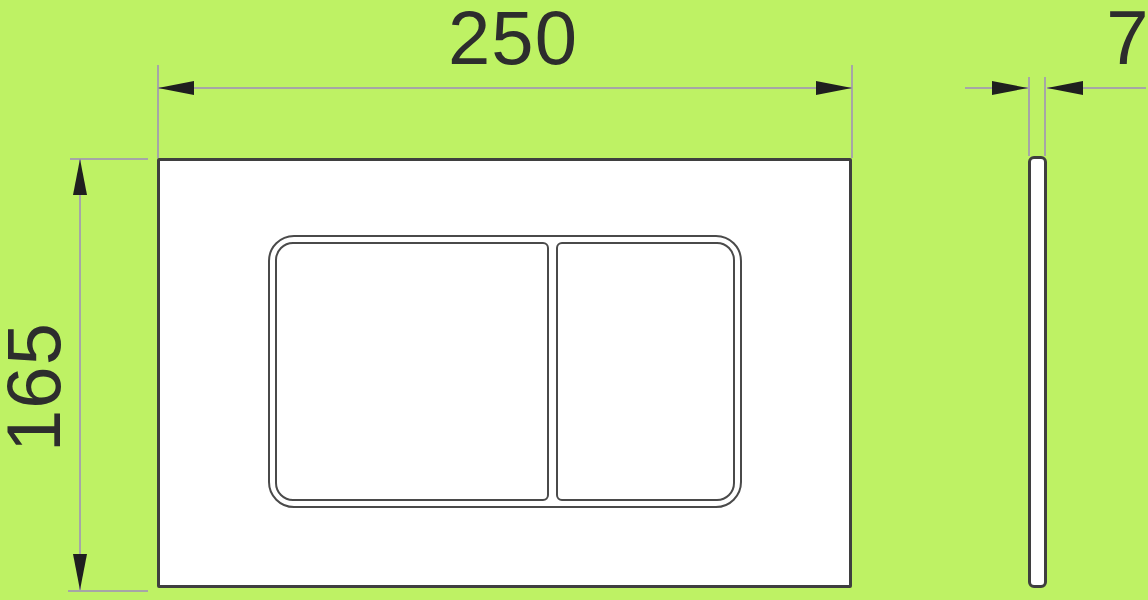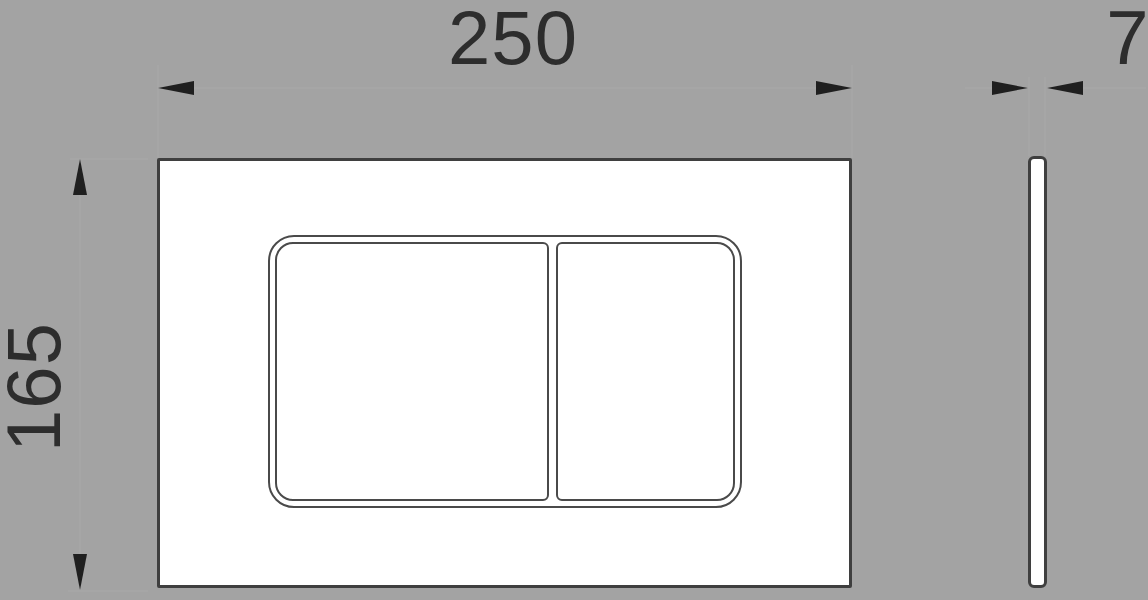--- a/index.html
+++ b/index.html
@@ -4,21 +4,21 @@
 <style>
   html, body {
     margin: 0;
     padding: 0;
     background: #ffffff;
   }
   .canvas {
     position: relative;
     width: 1148px;
     height: 600px;
-    background: #a3a3a3;
+    background: #bef264;
     overflow: hidden;
     font-family: "Liberation Sans", sans-serif;
   }
 
   
   .plate-front {
     position: absolute;
     left: 157px; top: 158px;
     width: 695px; height: 430px;
     border: 3px solid #3f3f3f;

